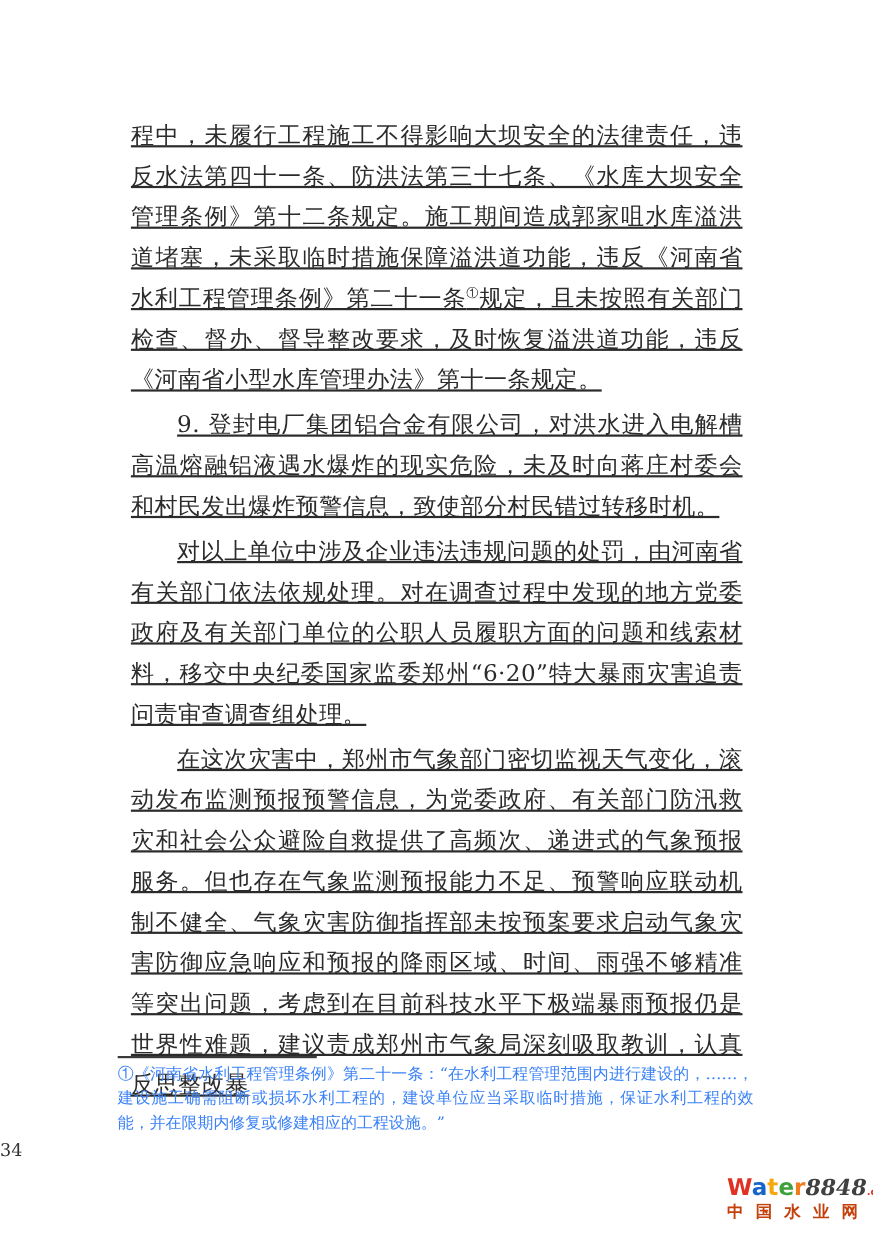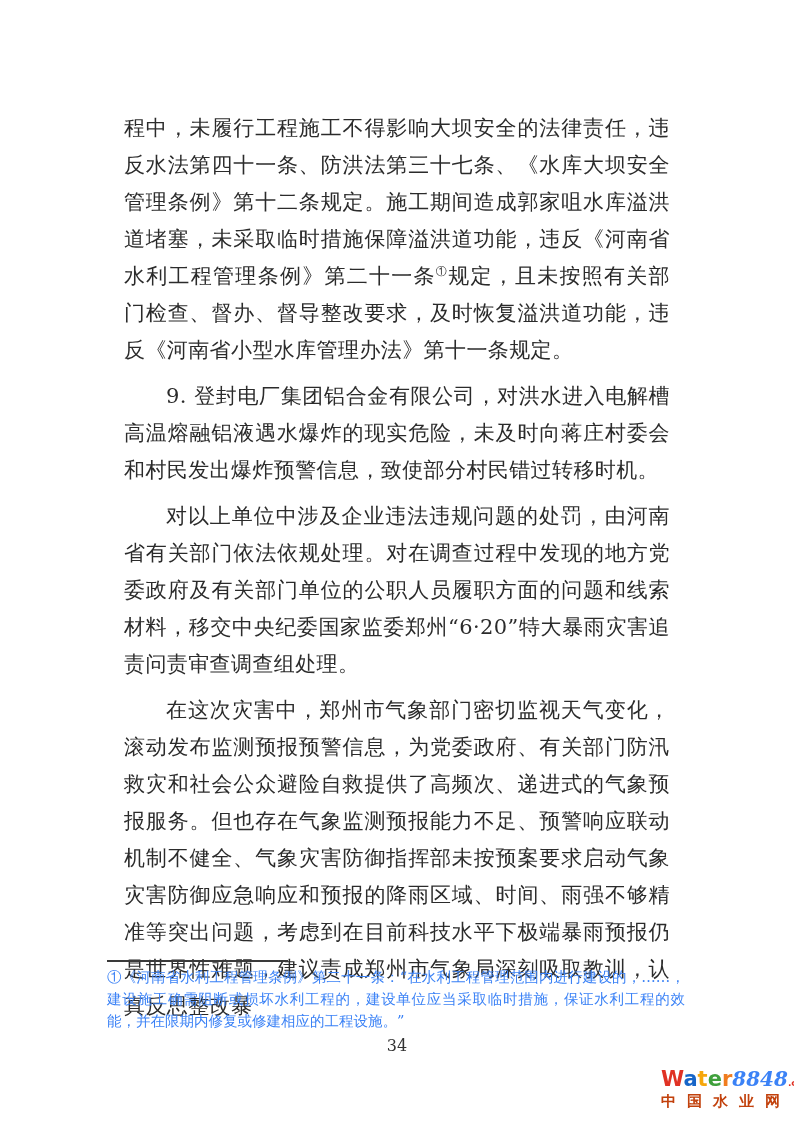--- a/index.html
+++ b/index.html
@@ -14,21 +14,21 @@
   }
   
   .main-text{
     position:absolute;
     left:115px;top:101px;width:564px;
     font-size:21px;
     line-height:37px;
     text-align:justify;
     letter-spacing:0.4px;
   }
-  .main-text p{margin:9px;}
+  .main-text p{margin:4px;text-decoration:underline;}
   .main-text p.indent{text-indent:2em;}
   sup.fn-ref{
     font-size:11px;
     vertical-align:super;
     line-height:0;
   }
   
   .footnote-sep{
     position:absolute;
     left:107px;top:960px;
@@ -40,21 +40,21 @@
     left:107px;top:966px;width:578px;
     font-size:14.5px;
     line-height:22px;
     text-align:justify;
     color:#3b82f6;
   }
   
   .page-number{
     position:absolute;
     left:0;top:1036px;width:794px;
-    text-align:center;
+    text-align:left;
     font-size:16px;
     color:#333;
   }
   
   .logo{
     position:absolute;
     left:661px;top:1069px;width:130px;
     font-family:"DejaVu Sans","Liberation Sans",sans-serif;
     line-height:1;
   }
@@ -62,21 +62,21 @@
     white-space:nowrap;
     font-weight:bold;
     font-size:21px;
     letter-spacing:0;
   }
   .logo-row1 .brand-num{
     font-family:"DejaVu Serif","Liberation Serif",serif;
     font-style:italic;
     font-weight:bold;
     font-size:20px;
-    color:#3b82f6;
+    color:#404040;
   }
   .logo-row1 .brand-tld{
     font-size:9px;
     font-weight:bold;
     color:#e03224;
   }
   .logo-row2{
     margin-top:4px;
     font-weight:bold;
     font-size:15px;

